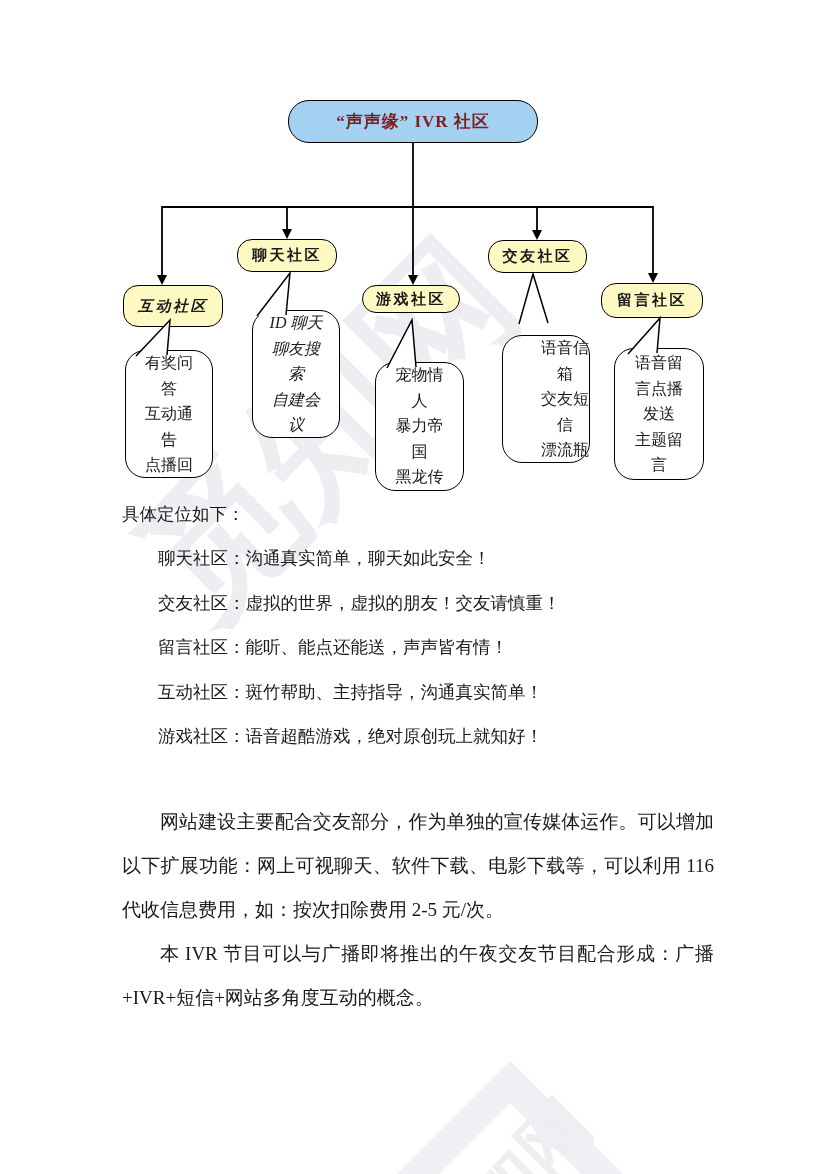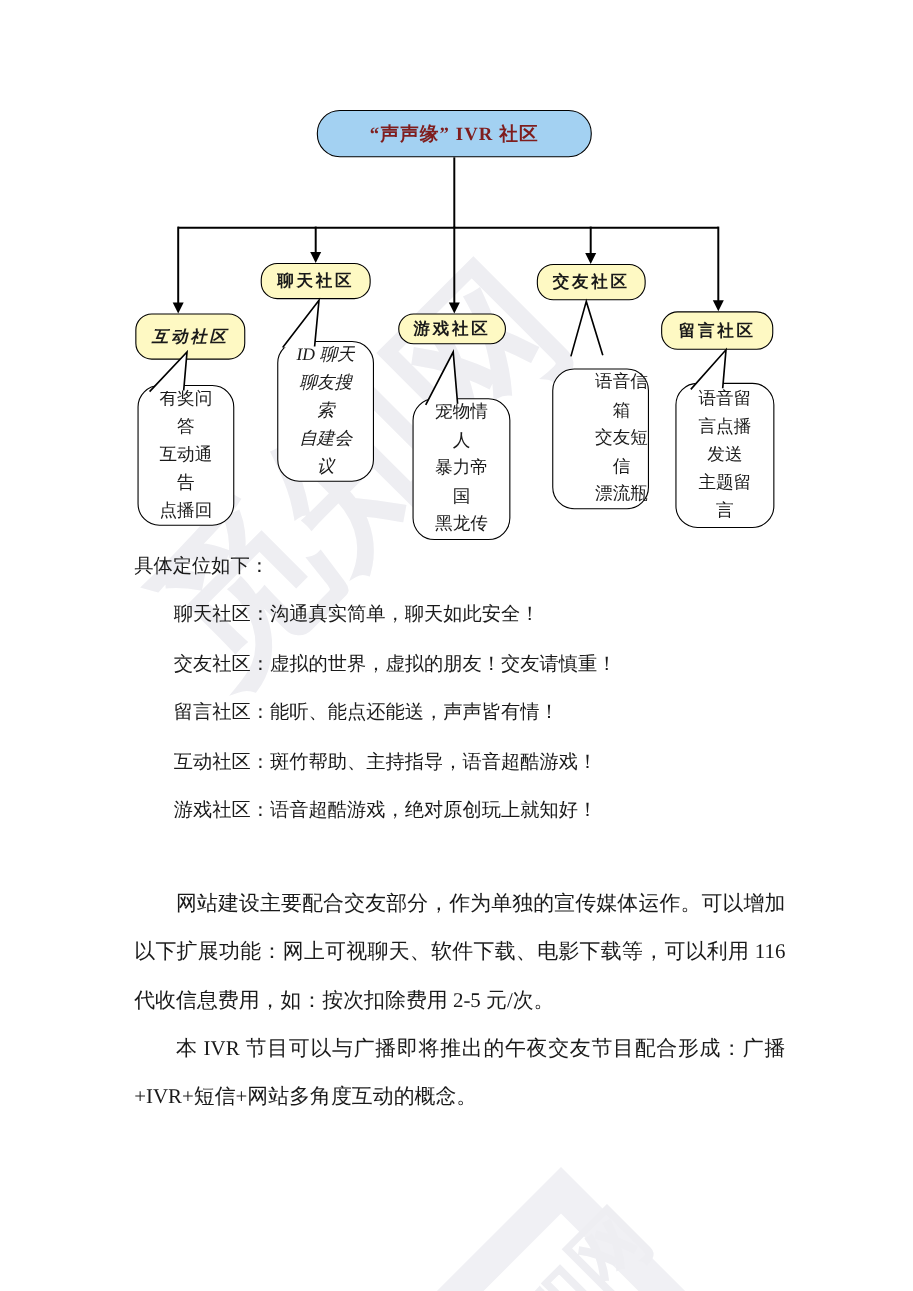--- a/index.html
+++ b/index.html
@@ -196,21 +196,21 @@
       <polyline points="628,354 660,318 657,353" fill="none" stroke="#000000" stroke-width="1.5"></polyline>
     </g>
   </svg>
 
   <div class="intro">具体定位如下：</div>
 
   <div class="pos-list">
     <div>聊天社区：沟通真实简单，聊天如此安全！</div>
     <div>交友社区：虚拟的世界，虚拟的朋友！交友请慎重！</div>
     <div>留言社区：能听、能点还能送，声声皆有情！</div>
-    <div>互动社区：斑竹帮助、主持指导，语音超酷游戏！</div>
+    <div>互动社区：斑竹帮助、主持指导，沟通真实简单！</div>
     <div>游戏社区：语音超酷游戏，绝对原创玩上就知好！</div>
   </div>
 
   <div class="paras">
     <p>网站建设主要配合交友部分，作为单独的宣传媒体运作。可以增加以下扩展功能：网上可视聊天、软件下载、电影下载等，可以利用 116 代收信息费用，如：按次扣除费用 2-5 元/次。</p>
     <p>本 IVR 节目可以与广播即将推出的午夜交友节目配合形成：广播+IVR+短信+网站多角度互动的概念。</p>
   </div>
 
 </div>
 

